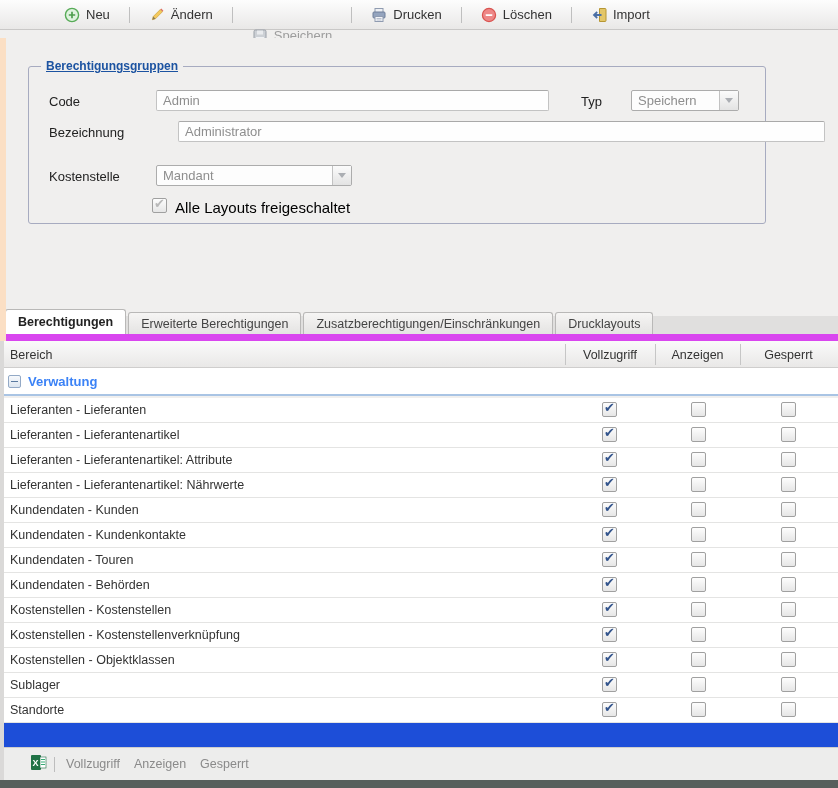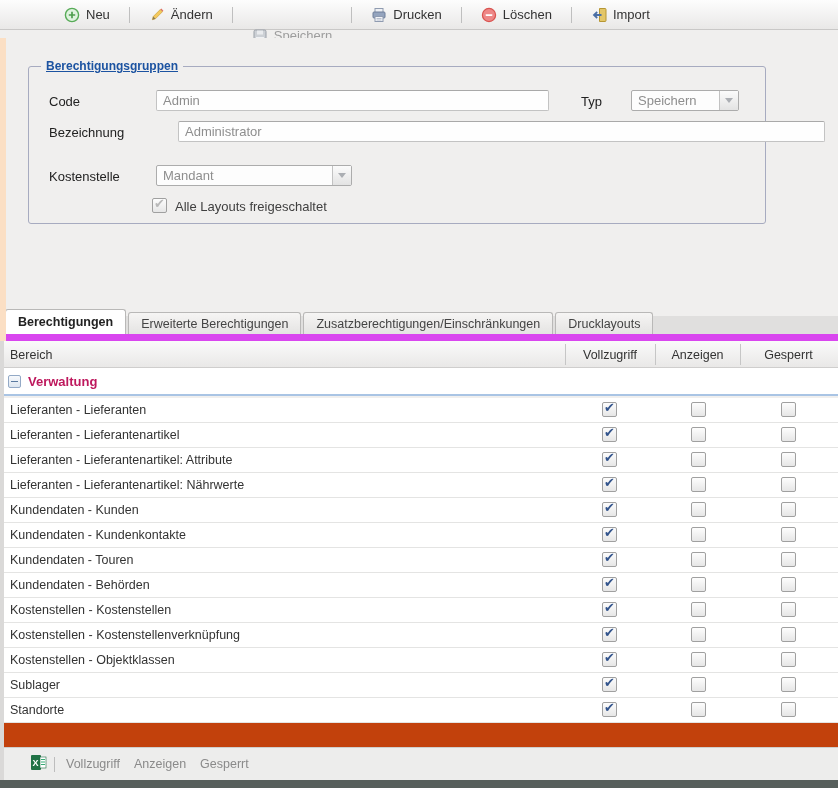--- a/index.html
+++ b/index.html
@@ -39,21 +39,21 @@
              background:linear-gradient(#fbfbfb,#e3e3e3); display:flex; align-items:center; justify-content:center; }
   .sel-arrow { width:0; height:0; border-left:4px solid transparent; border-right:4px solid transparent;
                border-top:5px solid #abaeb3; }
 
   
   .cb { width:15px; height:15px; border:1px solid #a0a0a0; border-radius:2px;
         background:linear-gradient(#fdfdfd,#e6e6e6); position:relative; display:inline-block; }
   .cb.checked::after { content:"\2714"; position:absolute; left:1px; top:-3px;
                        font-size:13px; color:#33548c; }
   .cb.disabled.checked::after { color:#b9b9b9; }
-  .form-check-label { position:absolute; font-size:13px; color:#404040;text-align:right; }
+  .form-check-label { position:absolute; font-size:15px; color:#000000;text-align:right; }
 
   
   .tabband { position:absolute; left:0; top:316px; width:838px; height:25px;
              background:#e0dfde; border-bottom:7px solid #d946ef; display:flex; align-items:flex-end; padding-left:5px; }
   .tab { height:22px; display:flex; align-items:center; padding:0 12px; margin-right:2px;
          background:linear-gradient(#f6f5f4,#e4e3e2); border:1px solid #b9b8b7; border-bottom:none;
          border-radius:3px 3px 0 0; font-size:12.5px; color:#444; cursor:pointer; white-space:nowrap; }
   .tab.active { height:25px; background:#fff; font-weight:bold; color:#222; position:relative; z-index:2; }
 
   
@@ -62,24 +62,24 @@
   .th { position:absolute; top:0; height:27px; display:flex; align-items:center; font-size:12.5px; color:#333; }
   .th.center { justify-content:center; }
   .th-sep { position:absolute; top:3px; width:1px; height:21px; background:#c6c6c6; }
 
   
   .grouprow { position:absolute; left:0; top:368px; width:838px; height:28px; background:#fff;
               border-bottom:2px solid #a9c4e4; display:flex; align-items:center; padding-left:8px; }
   .collapse-icon { width:13px; height:13px; border:1px solid #93a9c6; border-radius:2px;
                    background:linear-gradient(#f7f9fc,#dde6f0); position:relative; margin-right:7px; }
   .collapse-icon::after { content:""; position:absolute; left:2px; right:2px; top:5px; height:1px; background:#5a7aa0; }
-  .group-label { font-size:13px; font-weight:bold; color:#be185d; }
-
-  
-  .rows { position:absolute; left:0; top:398px; width:838px; height:349px; overflow:hidden; background:#c2410c; }
+  .group-label { font-size:13px; font-weight:bold; color:#3b82f6; }
+
+  
+  .rows { position:absolute; left:0; top:398px; width:838px; height:349px; overflow:hidden; background:#1d4ed8; }
   .row { position:relative; width:838px; height:25px; background:#fff; border-bottom:1px solid #e4e4e3; }
   .row-label { position:absolute; left:10px; top:0; height:24px; display:flex; align-items:center;
                font-size:12.5px; color:#333; white-space:nowrap; }
   .row .cb { position:absolute; top:4px; }
   .cb-voll { left:602px; } .cb-anz { left:691px; } .cb-ges { left:781px; }
 
   
   .statusbar { position:absolute; left:0; top:747px; width:838px; height:33px; background:#ededec;
                border-top:1px solid #cfcecd; display:flex; align-items:center; padding-left:30px; }
   .status-link { font-size:12.5px; color:#8a8a8a; margin-right:14px; cursor:pointer; }

